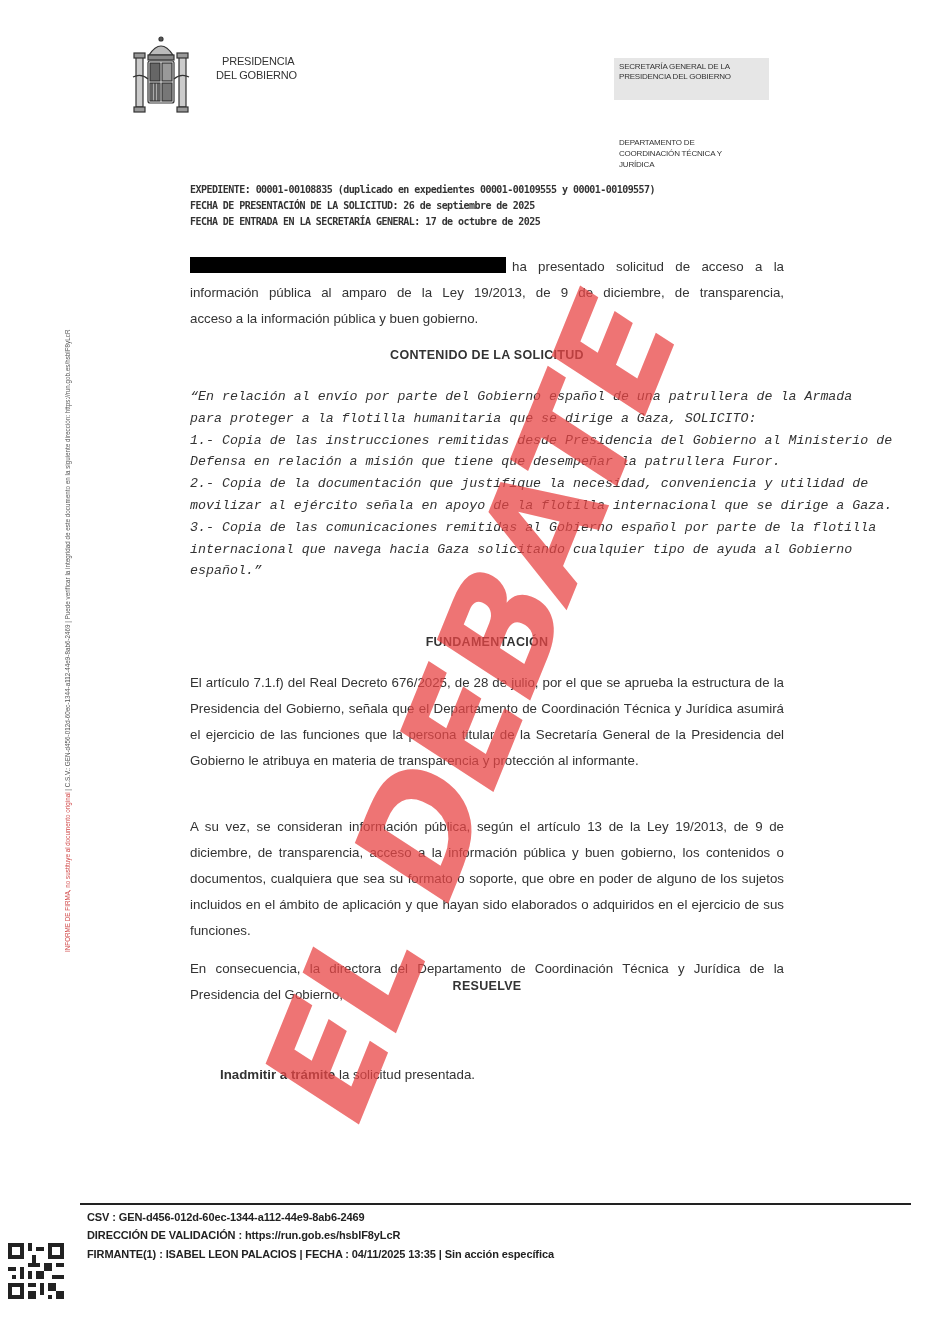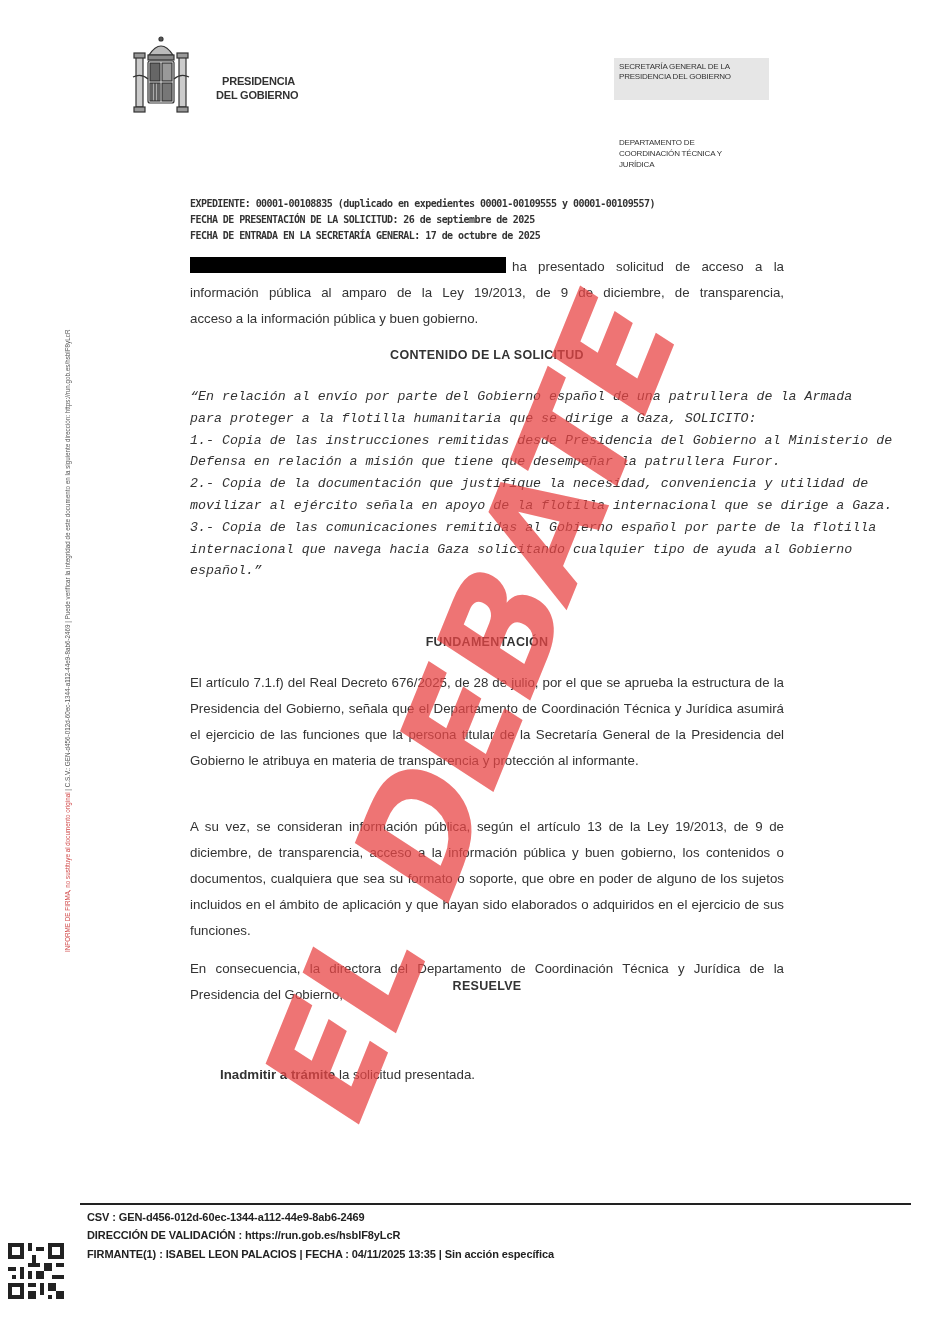--- a/index.html
+++ b/index.html
@@ -5,38 +5,38 @@
     html, body { margin: 0; padding: 0; background: #ffffff; }
     body {
       width: 940px; height: 1331px; position: relative; overflow: hidden;
       font-family: "DejaVu Sans", sans-serif; color: #2a2a2a;
     }
     .abs { position: absolute; }
 
     
     .coat { left: 131px; top: 33px; width: 60px; height: 82px; }
     .pres-label {
-      left: 216px; top: 74px; font-size: 11px; line-height: 14px;
-      letter-spacing: -0.2px; color: #333; font-family: "Liberation Sans", sans-serif; font-weight: bold;
+      left: 216px; top: 54px; font-size: 11px; line-height: 14px;
+      letter-spacing: -0.2px; color: #333; font-family: "Liberation Sans", sans-serif;
     }
     .sec-box {
       left: 614px; top: 58px; width: 155px; height: 42px; background: #e6e6e6;
     }
     .sec-text {
       left: 619px; top: 62px; font-size: 8px; line-height: 10px; color: #333;
       font-family: "Liberation Sans", sans-serif; letter-spacing: -0.2px;
     }
     .dept-text {
       left: 619px; top: 113px; font-size: 8px; line-height: 11px; color: #333;
       font-family: "Liberation Sans", sans-serif; letter-spacing: -0.2px; margin-top: 24px;
     }
 
     
     .exp {
-      left: 190px; top: 196px; font-size: 10px; line-height: 16px; font-weight: bold;
+      left: 190px; top: 182px; font-size: 10px; line-height: 16px; font-weight: bold;
       color: #333; font-family: "DejaVu Sans Mono", monospace; letter-spacing: -0.55px;
     }
 
     .body-text {
       font-family: "Liberation Sans", sans-serif; font-size: 13.3px; color: #333;
       width: 594px; left: 190px; text-align: justify;
     }
     .para { line-height: 26px; }
     .redact { display: inline-block; width: 316px; height: 16px; background: #000; vertical-align: -2px; margin-right: 6px; }
     .heading {

